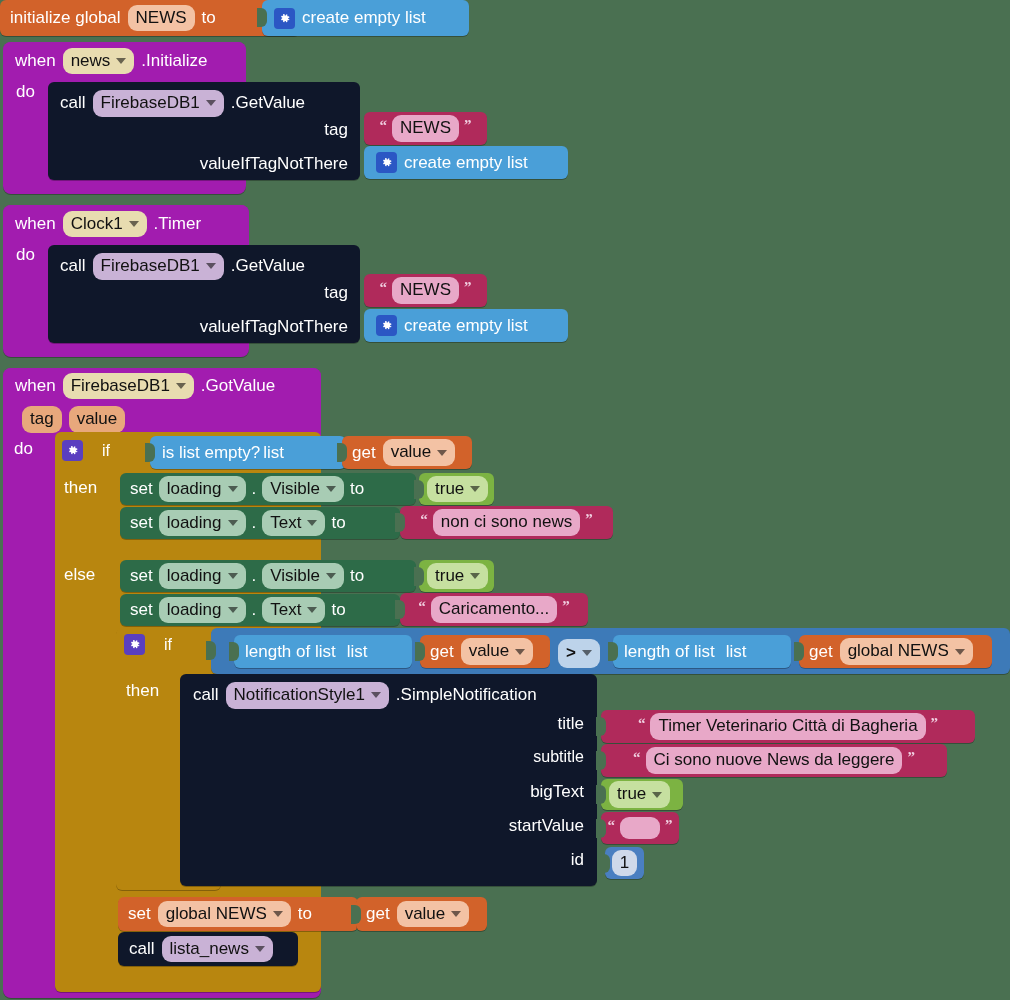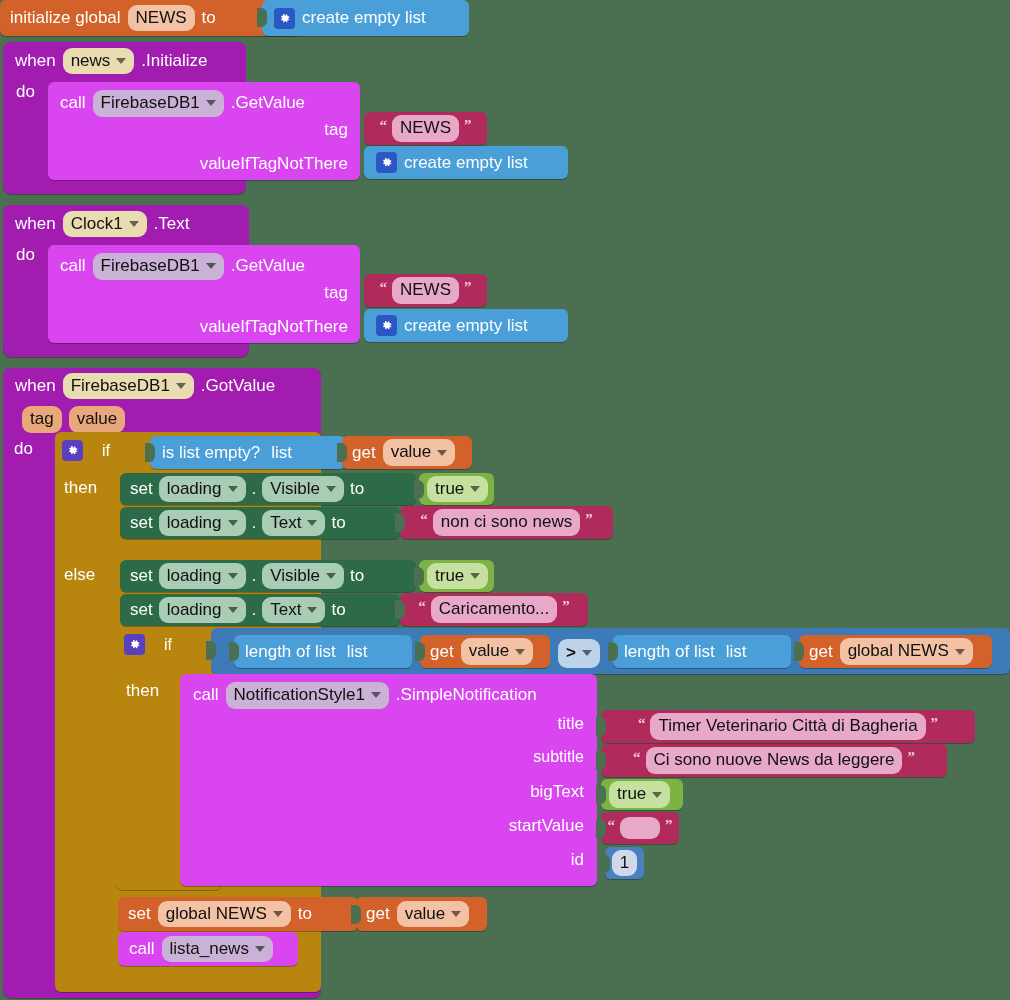--- a/index.html
+++ b/index.html
@@ -74,21 +74,21 @@
     font-weight: bold;
     position: relative;
     top: -3px;
   }
 
   
   .c-event    { background:#a21caf; }            
   .c-event-f  { background:#e8a87c; color:#111; }
   .c-event-fd { background:#e8dcb0; color:#111; }
   .c-ctrl     { background:#b8860f; }            
-  .c-call     { background:#d946ef; }            
+  .c-call     { background:#0f172a; }            
   .c-call-f   { background:#c9b2d6; color:#111; }
   .c-text     { background:#b02a5b; }            
   .c-text-f   { background:#e8a8c8; color:#111; }
   .c-list     { background:#4a9fd8; }            
   .c-logic    { background:#7cb342; }            
   .c-logic-f  { background:#c6e0a0; color:#111; }
   .c-var      { background:#d2622a; }            
   .c-var-f    { background:#f3c2a4; color:#111; }
   .c-set      { background:#2d6b48; }            
   .c-set-f    { background:#a8ccb4; color:#111; }
@@ -174,21 +174,21 @@
 </div>
 
 <div class="blk c-event" style="left:3px; top:205px; width:246px; height:152px; display:block; border-radius:8px;"></div>
 <div class="blk c-event" style="left:3px; top:205px; width:246px; height:38px; padding:0 12px; border-radius:8px 8px 0 0; box-shadow:none;">
   <div class="row">
     <span class="lbl">when</span>
     <span class="field c-event-fd">
       <span>Clock1</span>
       <i class="caret"></i>
     </span>
-    <span class="lbl">.Text</span>
+    <span class="lbl">.Timer</span>
   </div>
 </div>
 <div style="position:absolute; left:16px; top:245px; width:24px; height:26px; color:#fff; font-size:17px;">do</div>
 
 <div class="blk c-call" style="left:48px; top:245px; width:312px; height:98px; display:block;">
   <div class="row" style="position:absolute; left:12px; top:8px;">
     <span class="lbl">call</span>
     <span class="field c-call-f">
       <span>FirebaseDB1</span>
       <i class="caret"></i>
@@ -240,21 +240,21 @@
     <svg width="13" height="13" viewBox="0 0 24 24" fill="#ffffff">
       <path d="M12 8a4 4 0 1 0 0 8 4 4 0 0 0 0-8zm0 6.2A2.2 2.2 0 1 1 12 9.8a2.2 2.2 0 0 1 0 4.4z"></path>
       <path d="M20.5 13.3l-1.7-.3a6.9 6.9 0 0 0 0-2l1.7-.3a.6.6 0 0 0 .5-.7l-.4-1.6a.6.6 0 0 0-.7-.4l-1.6.5a7 7 0 0 0-1.4-1.4l.5-1.6a.6.6 0 0 0-.4-.7l-1.6-.4a.6.6 0 0 0-.7.5l-.3 1.7a6.9 6.9 0 0 0-2 0L12.1 4a.6.6 0 0 0-.7-.5l-1.6.4a.6.6 0 0 0-.4.7l.5 1.6A7 7 0 0 0 8.5 7.6L6.9 7.1a.6.6 0 0 0-.7.4l-.4 1.6a.6.6 0 0 0 .5.7l1.7.3a6.9 6.9 0 0 0 0 2l-1.7.3a.6.6 0 0 0-.5.7l.4 1.6a.6.6 0 0 0 .7.4l1.6-.5a7 7 0 0 0 1.4 1.4l-.5 1.6a.6.6 0 0 0 .4.7l1.6.4a.6.6 0 0 0 .7-.5l.3-1.7a6.9 6.9 0 0 0 2 0l.3 1.7a.6.6 0 0 0 .7.5l1.6-.4a.6.6 0 0 0 .4-.7l-.5-1.6a7 7 0 0 0 1.4-1.4l1.6.5a.6.6 0 0 0 .7-.4l.4-1.6a.6.6 0 0 0-.5-.7z"></path>
     </svg>
   </span>
   <span class="lbl" style="margin-left:12px;">if</span>
 </div>
 
 <div class="blk c-list" style="left:150px; top:436px; width:196px; height:33px; padding:0 12px;">
   <div class="socket" style="left:-5px; top:7px;"></div>
-  <div class="row" style="gap:11px;">
+  <div class="row" style="gap:3px;">
     <span class="lbl">is list empty?</span>
     <span class="lbl">list</span>
   </div>
 </div>
 <div class="blk c-var" style="left:342px; top:436px; width:130px; height:33px; padding:0 10px;">
   <div class="socket" style="left:-5px; top:7px;"></div>
   <div class="row">
     <span class="lbl">get</span>
     <span class="field c-var-f">
       <span>value</span>

